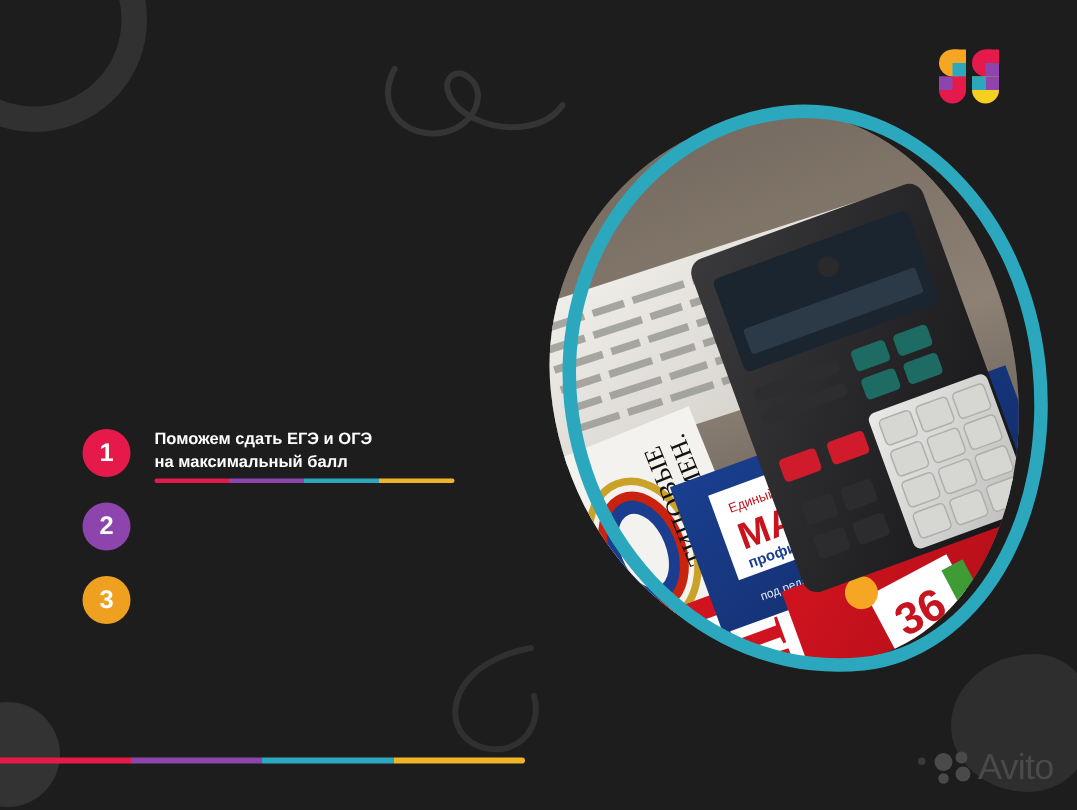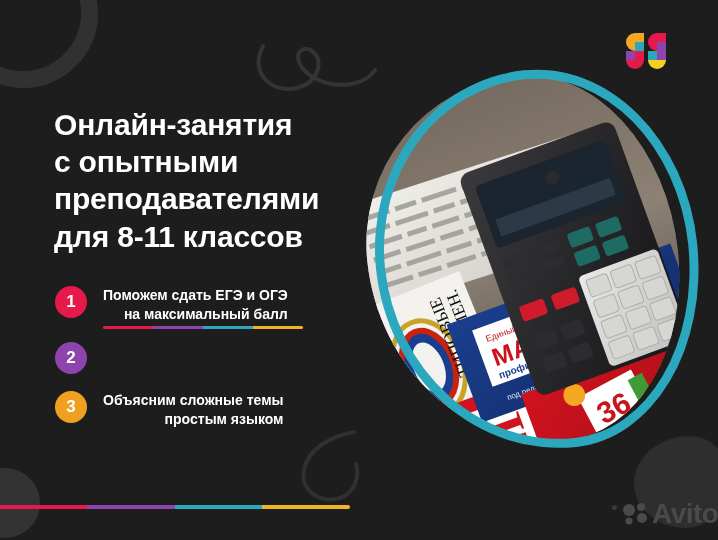--- a/index.html
+++ b/index.html
@@ -108,26 +108,25 @@
     border-radius:50%;
     color:#fff;
     font-size:17px;
     font-weight:bold;
     display:flex;align-items:center;justify-content:center;
     margin-top:1px;
   }
   .feature-text{
     margin-left:16px;
     color:#ffffff;
-    font-size:14px;
+    font-size:11px;
     font-weight:bold;
     line-height:1.38;
     white-space:pre-line;
     padding-top:1px;
-    text-align:right;
   }
   .feature-underline{
     position:absolute;
     left:48px;
     bottom:-4px;
     width:200px;
     height:3px;
     border-radius:2px;
   }
 
@@ -146,22 +145,22 @@
     width:46px; height:40px;
   }
   .avito{
     position:absolute;
     left:622px; top:500px;
     display:flex;align-items:center;
     color:#4a4a4a;
   }
   .avito-mark{margin-right:4px;}
   .avito-text{
-    font-size:28px;
-    font-weight:bold;
+    font-size:24px;
+    font-weight:normal;
     letter-spacing:-0.5px;
     color:#4a4a4a;
     line-height:1;
   }
   .avito-dot{
     position:absolute;
     left:612px; top:505px;
     width:5px;height:5px;border-radius:50%;
     background:#3a3a3a;
   }
@@ -341,42 +340,36 @@
             <rect x="194" y="272" width="22" height="16" rx="3"></rect>
             <rect x="166" y="296" width="22" height="16" rx="3"></rect>
             <rect x="194" y="296" width="22" height="16" rx="3"></rect>
           </g>
         </g>
       </svg>
     </div>
     <div class="teal-arc" style="border-color: rgb(44, 168, 190);"></div>
   </div>
 
-  <div class="headline">Онлайн-занятия
-с опытными
-преподавателями
-для 8-11 классов</div>
 
   <div class="features">
 
     <div class="feature">
       <div class="badge" style="background: rgb(230, 25, 75);">1</div>
       <div class="feature-text">Поможем сдать ЕГЭ и ОГЭ
 на максимальный балл</div>
       <div class="feature-underline" style="background: linear-gradient(90deg, rgb(230, 25, 75) 0%, rgb(230, 25, 75) 25%, rgb(142, 68, 173) 25%, rgb(142, 68, 173) 50%, rgb(44, 168, 190) 50%, rgb(44, 168, 190) 75%, rgb(240, 180, 41) 75%, rgb(240, 180, 41) 100%);"></div>
     </div>
 
     <div class="feature">
       <div class="badge" style="background: rgb(142, 68, 173);">2</div>
     </div>
 
     <div class="feature">
       <div class="badge" style="background: rgb(240, 160, 32);">3</div>
-      <div class="feature-text">Объясним сложные темы
-простым языком</div>
     </div>
   </div>
 
   <div class="bottom-bar" style="background: linear-gradient(90deg, rgb(230, 25, 75) 0%, rgb(230, 25, 75) 25%, rgb(142, 68, 173) 25%, rgb(142, 68, 173) 50%, rgb(44, 168, 190) 50%, rgb(44, 168, 190) 75%, rgb(240, 180, 41) 75%, rgb(240, 180, 41) 100%);"></div>
 
   <svg class="brand-logo" viewBox="0 0 46 40">
     <defs>
       <clipPath id="cl">
           <rect x="0" y="0" width="46" height="40"></rect>
         </clipPath>

